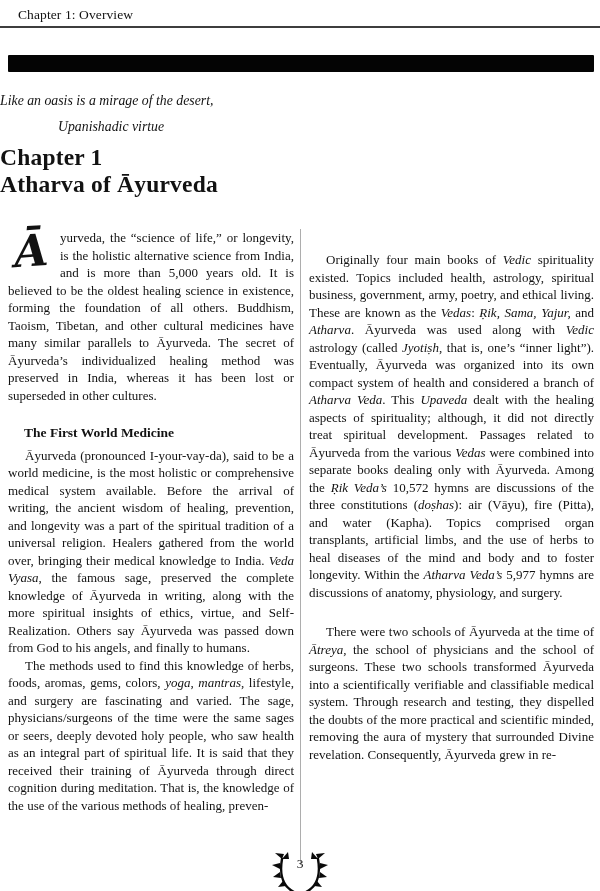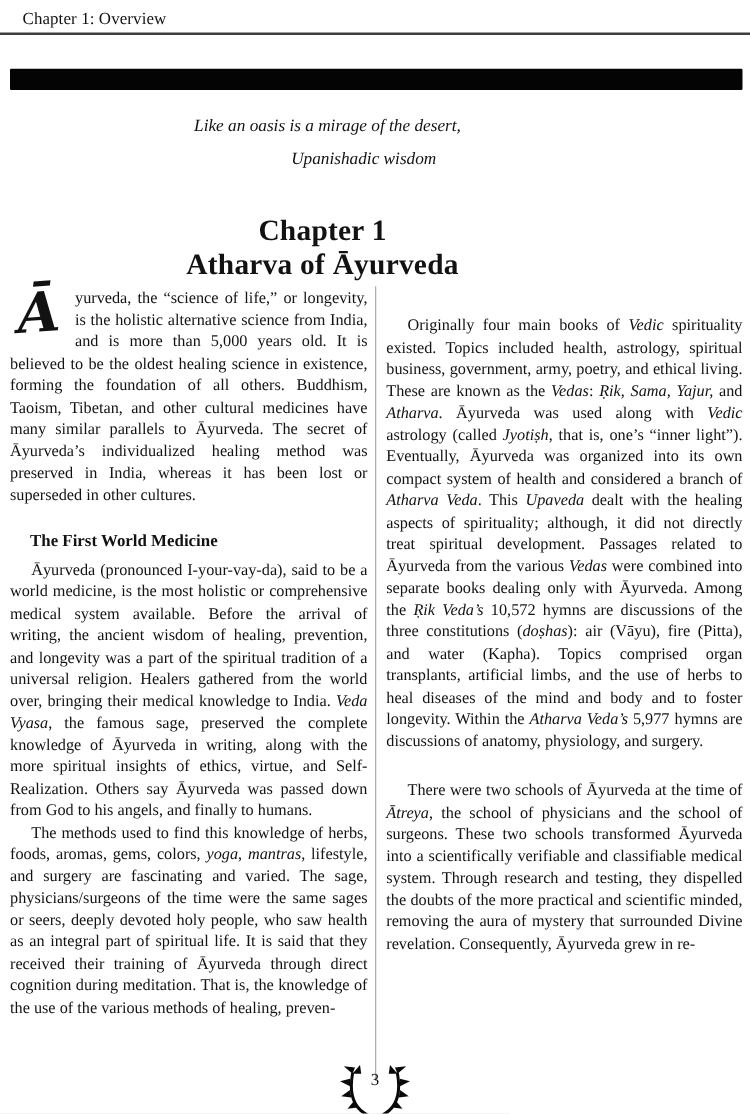--- a/index.html
+++ b/index.html
@@ -19,27 +19,27 @@
     position:absolute; top:26px; left:0; width:600px; height:2px;
     background:#3e3e3e;
   }
   .scan-bar {
     position:absolute; top:55px; left:8px; width:586px; height:17px;
     background:#040404; border-radius:1px;
   }
   
   .epigraph {
     position:absolute; top:92px; left:0; width:524px;
-    text-align:center; font-style:italic; font-size:13.8px; line-height:18.5px;
+    font-style:italic; font-size:13.8px; line-height:18.5px;
   }
   .epigraph .attribution { margin-top:7px; padding-left:58px; }
   
   .chapter-title-block {
-    position:absolute; top:172px; left:0; width:516px;
-    text-align:center; font-weight:bold; font-size:23.5px; line-height:26.5px;
+    position:absolute; top:144px; left:0; width:516px;
+    text-align:left; font-weight:bold; font-size:23.5px; line-height:26.5px;
     letter-spacing:.2px;
   }
   
   .body-columns {
     position:absolute; top:229px; left:8px; width:586px; height:636px;
     display:flex;
   }
   .col { box-sizing:border-box; width:293px; font-size:13px; line-height:17.5px; text-align:justify; }
   .col-left  { padding-right:6px; border-right:1px solid #adadad; }
   .col-right { padding-left:8px; }
@@ -70,21 +70,21 @@
 
   <div class="running-header">
     <span>Chapter 1: Overview</span>
   </div>
   <div class="header-rule"></div>
 
   <div class="scan-bar"></div>
 
   <div class="epigraph">
     <div>Like an oasis is a mirage of the desert,</div>
-    <div class="attribution">Upanishadic wisdom</div>
+    <div class="attribution">Upanishadic virtue</div>
   </div>
 
   <div class="chapter-title-block">
     <div>Chapter 1</div>
     <div>Atharva of Āyurveda</div>
   </div>
 
   <div class="body-columns">
 
     <div class="col col-left">

